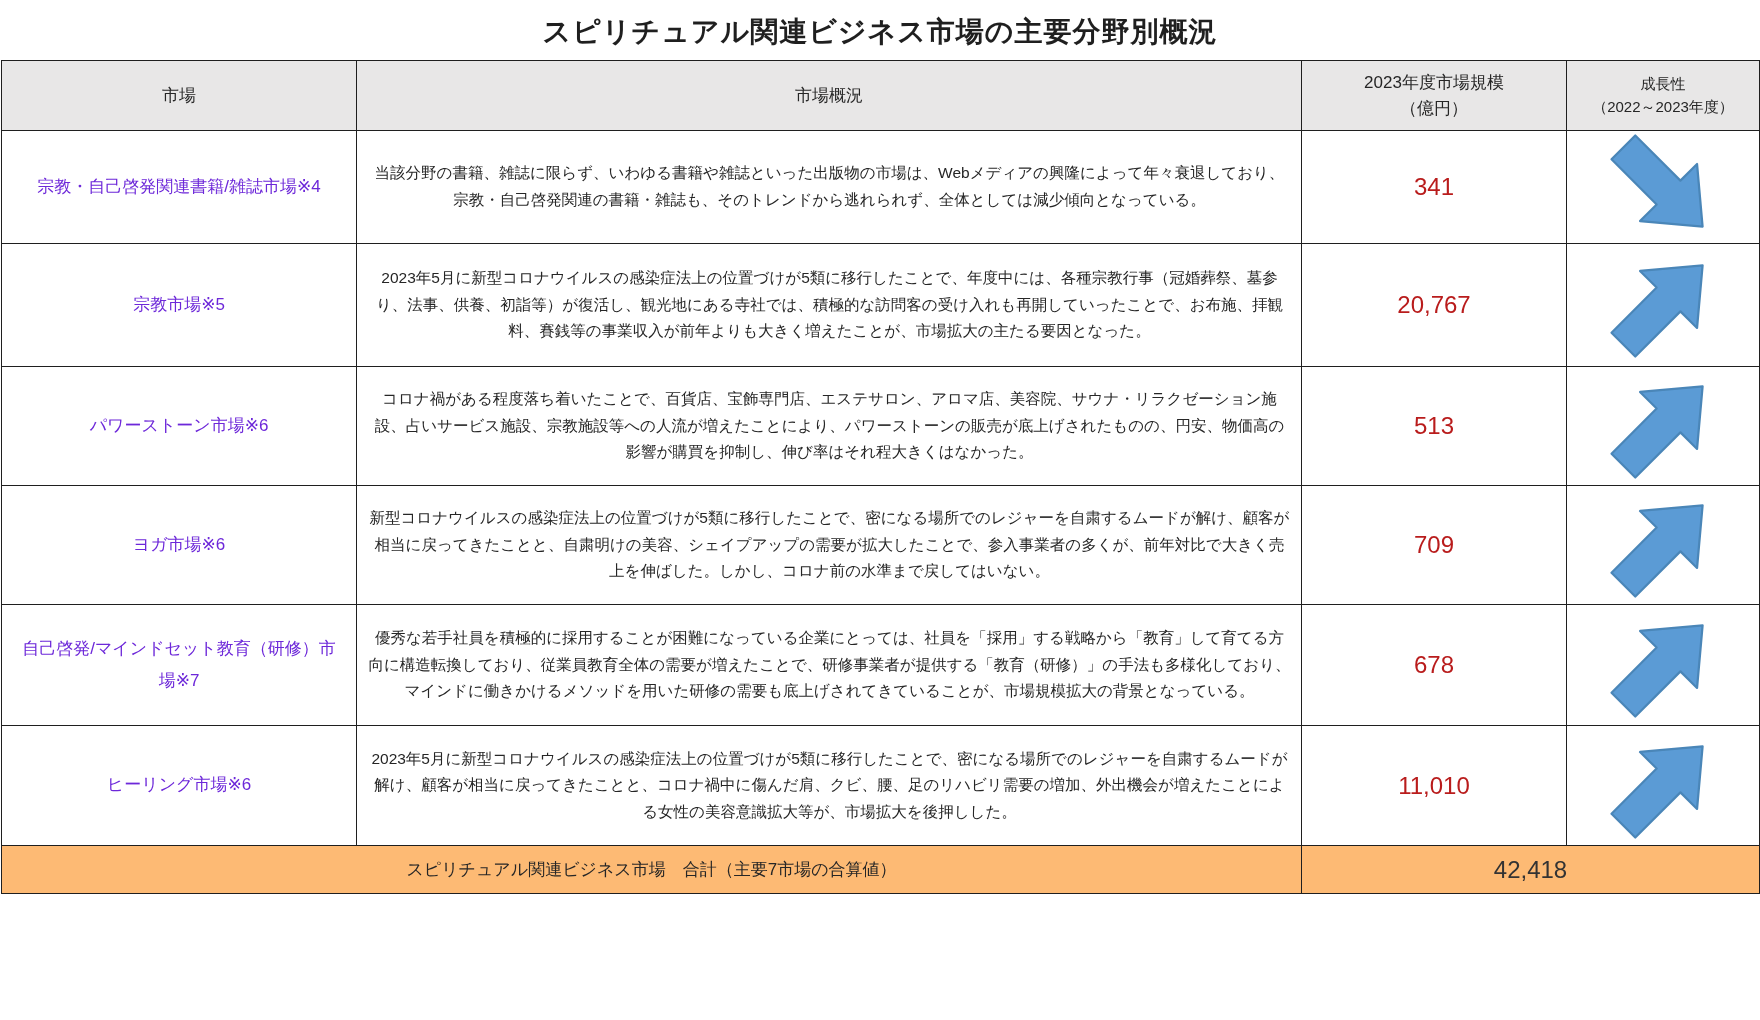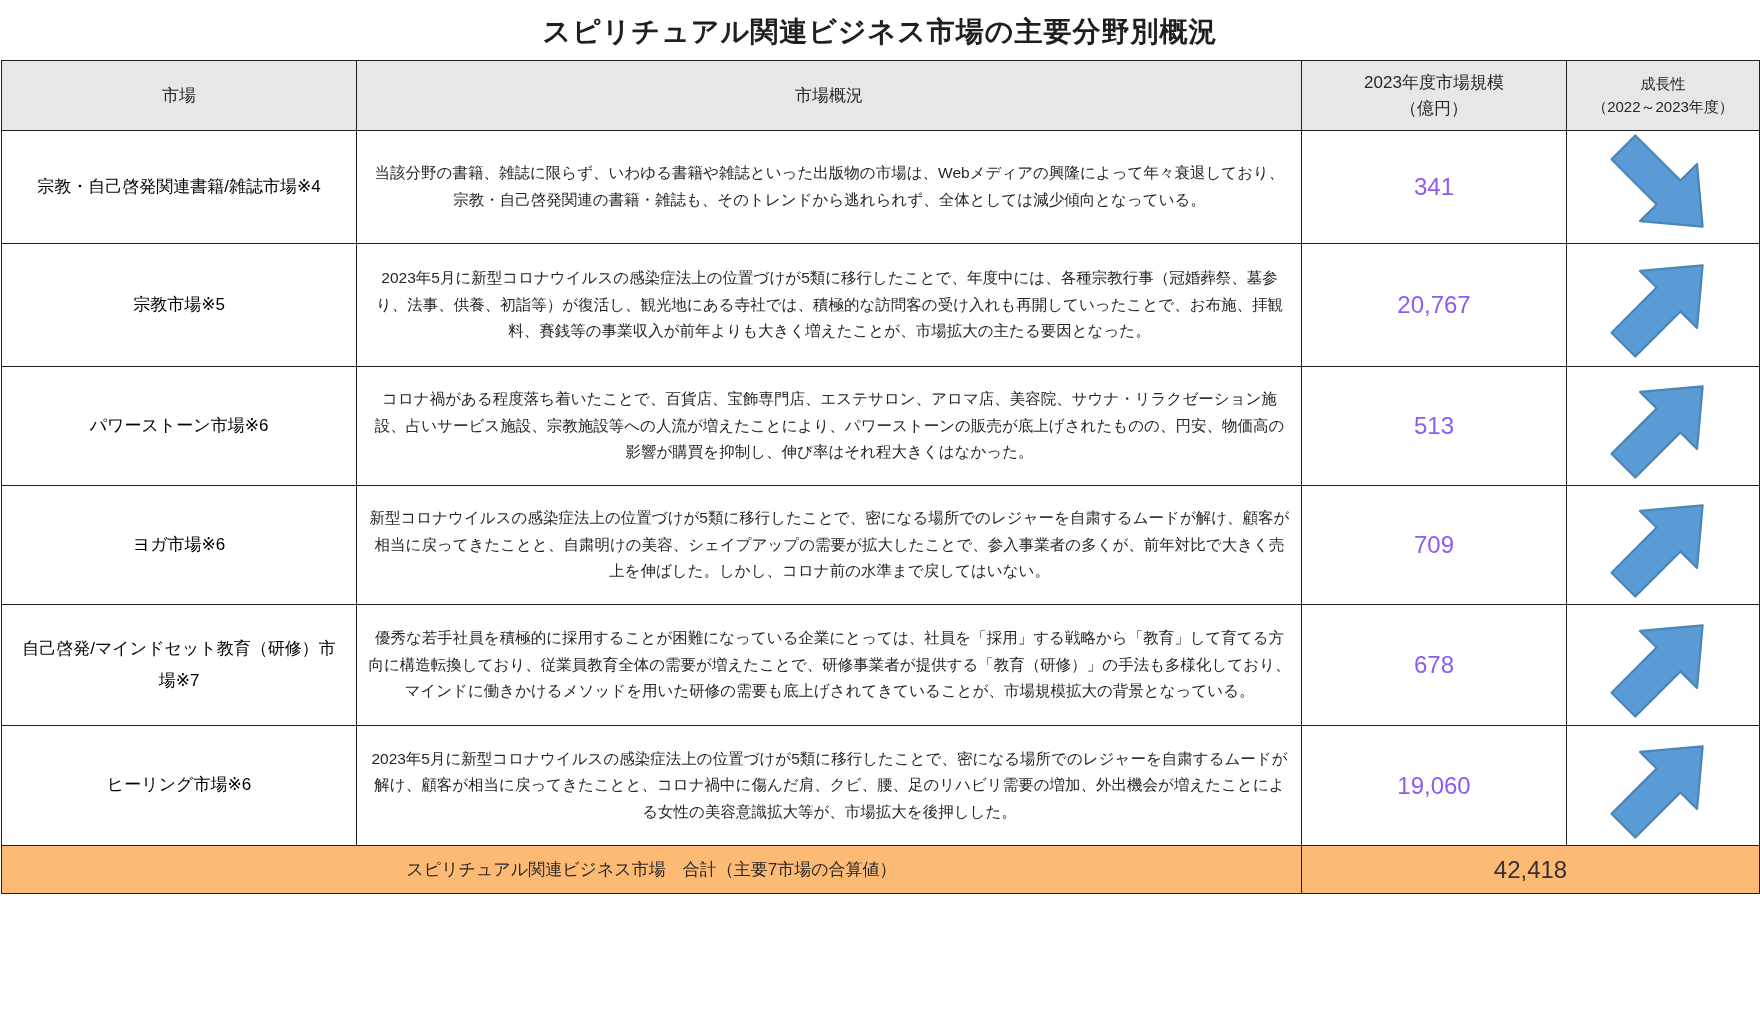--- a/index.html
+++ b/index.html
@@ -52,33 +52,33 @@
     color:#262626;
   }
   thead th.h-growth{font-size:15px;}
   thead .h-line{display:block;}
 
   tbody td.cell-market{
     text-align:center;
     font-size:17px;
     line-height:1.9;
     padding:4px 14px;
-    color:#000000;
+    color:#6d28d9;
   }
   tbody td.cell-overview{
     text-align:center;
     font-size:15.5px;
     line-height:1.72;
     padding:4px 10px 4px 11px;
     color:#262626;
   }
   tbody td.cell-size{
     text-align:center;
     font-size:24px;
-    color:#8b5cf6;
+    color:#b91c1c;
     font-family:"Liberation Sans","DejaVu Sans",sans-serif;
   }
   tbody td.cell-growth{
     text-align:center;
     padding:0;
   }
   tbody tr:nth-child(1) td{height:113px}
   tbody tr:nth-child(2) td{height:123px}
   tbody tr:nth-child(3) td{height:119px}
   tbody tr:nth-child(4) td{height:119px}
@@ -195,21 +195,21 @@
       <svg class="arrow" viewBox="0 0 100 100" aria-hidden="true">
         <g transform="rotate(-45 50 50)">
           <polygon points="0,35 57,35 57,14 100,50 57,86 57,65 0,65" stroke-width="2" stroke-linejoin="round" fill="#5b9bd5" stroke="#4a86b8"></polygon>
         </g>
       </svg>
     </td>
   </tr>
         <tr>
     <td class="cell-market">ヒーリング市場※6</td>
     <td class="cell-overview">2023年5月に新型コロナウイルスの感染症法上の位置づけが5類に移行したことで、密になる場所でのレジャーを自粛するムードが解け、顧客が相当に戻ってきたことと、コロナ禍中に傷んだ肩、クビ、腰、足のリハビリ需要の増加、外出機会が増えたことによる女性の美容意識拡大等が、市場拡大を後押しした。</td>
-    <td class="cell-size">19,060</td>
+    <td class="cell-size">11,010</td>
     <td class="cell-growth">
       <svg class="arrow" viewBox="0 0 100 100" aria-hidden="true">
         <g transform="rotate(-45 50 50)">
           <polygon points="0,35 57,35 57,14 100,50 57,86 57,65 0,65" stroke-width="2" stroke-linejoin="round" fill="#5b9bd5" stroke="#4a86b8"></polygon>
         </g>
       </svg>
     </td>
   </tr>
       </tbody>
     <tfoot>

